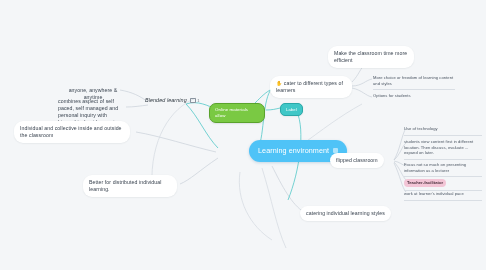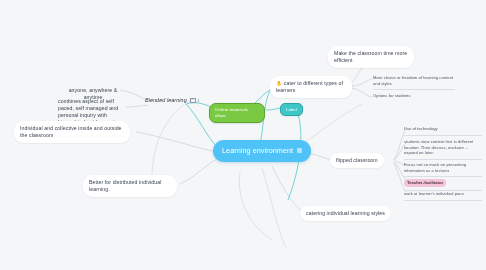--- a/index.html
+++ b/index.html
@@ -37,20 +37,21 @@
   .node.central {
     background: #4fc3f7;
     color: #ffffff;
     border-radius: 11px;
     font-size: 7.2px;
     padding: 6px 9px;
     box-shadow: 0 1px 3px rgba(40,110,160,0.22);
     display: flex;
     align-items: center;
     gap: 4px;
+    margin-left: 36px;
   }
   .node.green {
     background: #7ac943;
     color: #ffffff;
     border-radius: 7px;
     font-size: 4.4px;
     padding: 3px 5px;
     border: 0.6px solid #5aa32c;
   }
   .node.teal {

